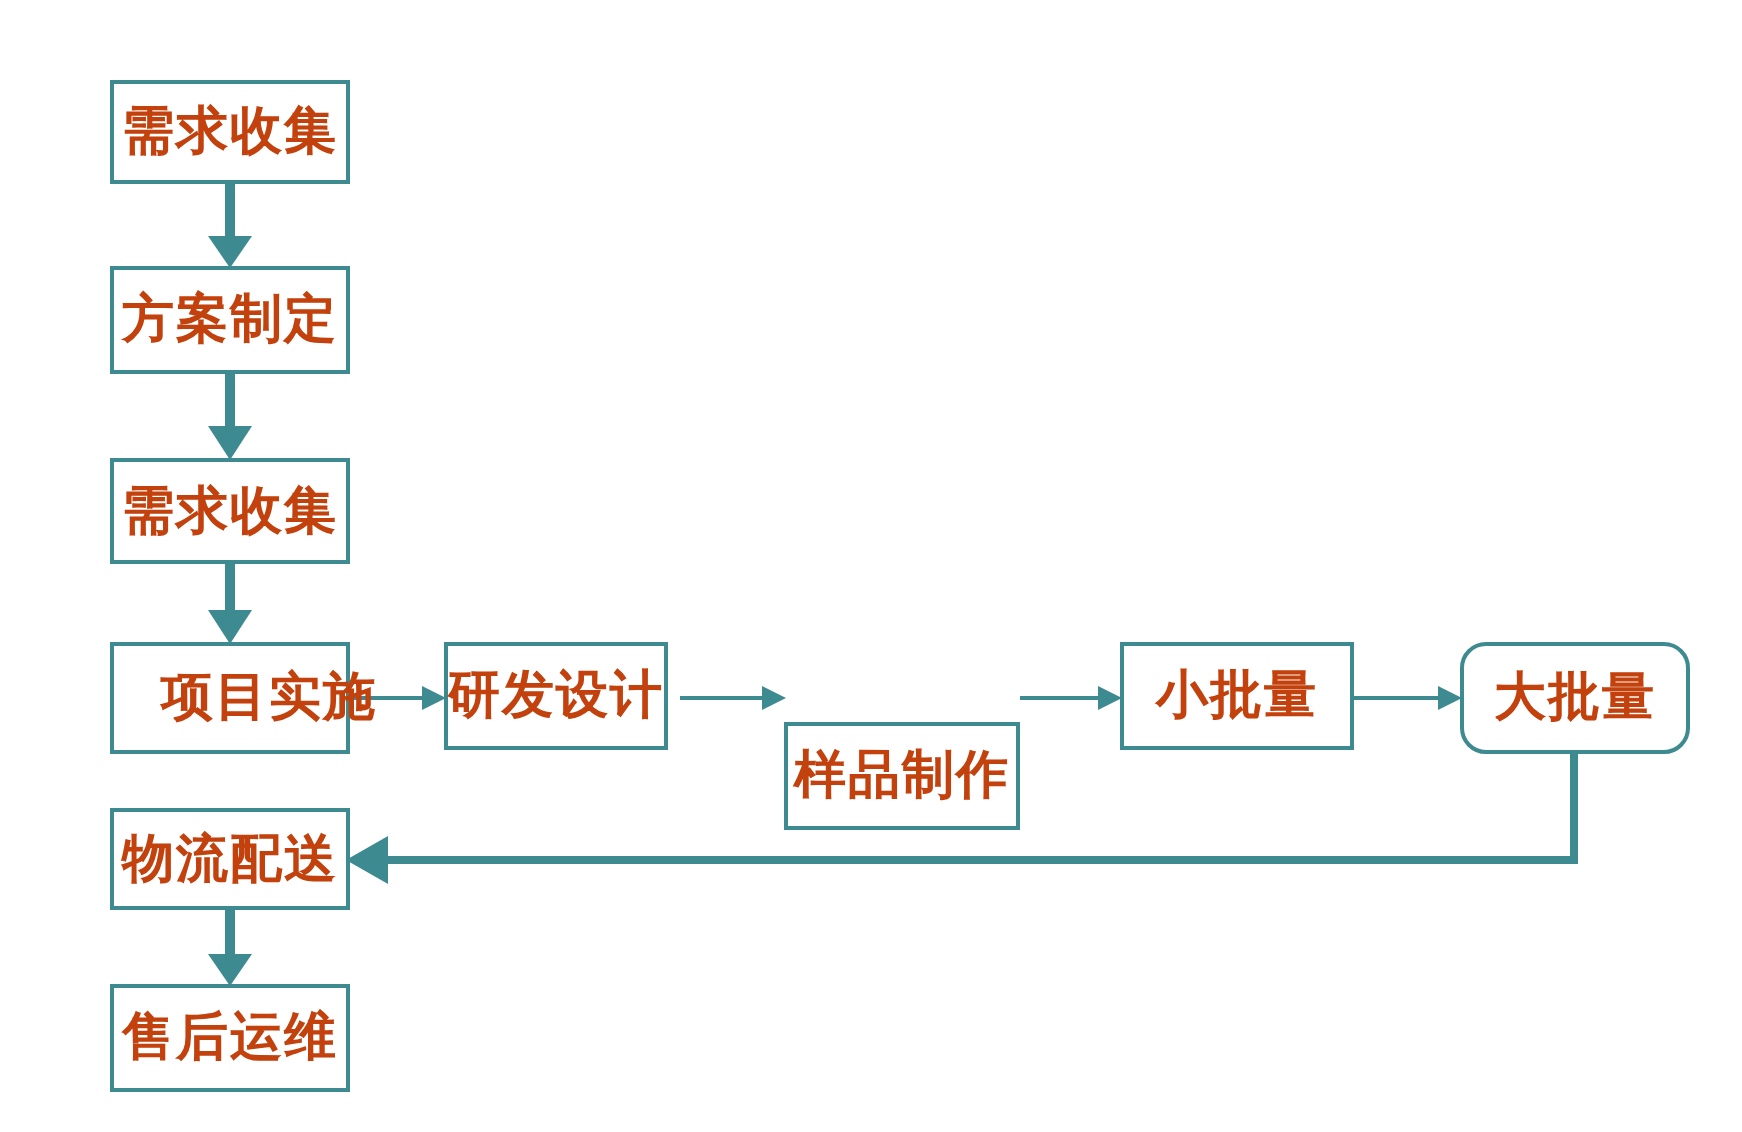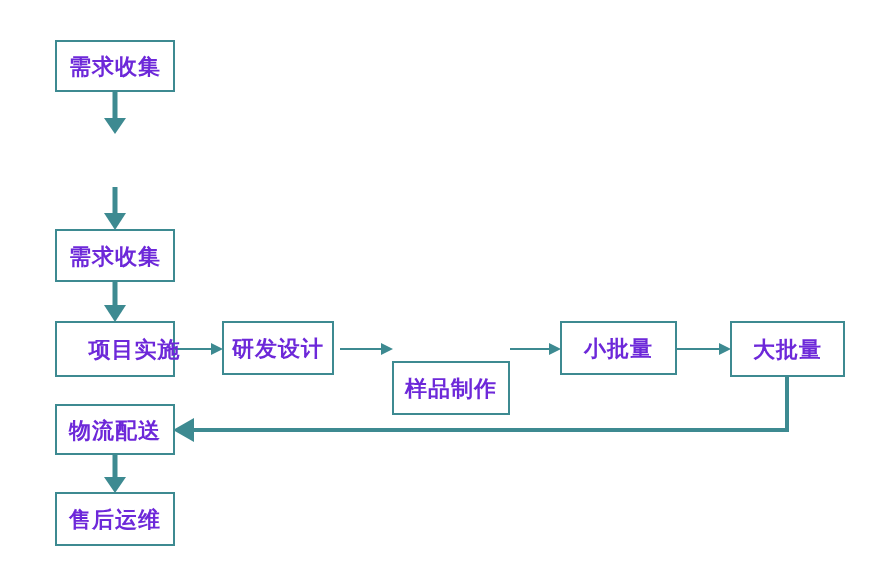--- a/index.html
+++ b/index.html
@@ -32,23 +32,23 @@
     background: #ffffff;
     border: 2px solid #3d8a91;
     display: flex;
     align-items: center;
     justify-content: center;
     z-index: 2;
   }
   .node-label {
     font-family: "DejaVu Serif", "Liberation Serif", serif;
     font-weight: bold;
-    font-size: 22px;
+    font-size: 26px;
     line-height: 1;
-    color: #6d28d9;
+    color: #c2410c;
     letter-spacing: 1px;
     white-space: nowrap;
     -webkit-font-smoothing: none;
   }
 </style>
 </head>
 <body>
 
 <div id="canvas">
 
@@ -97,20 +97,23 @@
     <g>
       <path d="M 115 455 L 115 480" stroke="#3d8a91" stroke-width="5" fill="none"></path>
       <path d="M 104 477 L 126 477 L 115 493 Z" fill="#3d8a91"></path>
     </g>
   </svg>
 
   <div class="node" style="left:55px; top:40px; width:120px; height:52px;">
     <span class="node-label">需求收集</span>
   </div>
 
+  <div class="node" style="left:55px; top:133px; width:120px; height:54px;">
+    <span class="node-label">方案制定</span>
+  </div>
 
   <div class="node" style="left:55px; top:229px; width:120px; height:53px;">
     <span class="node-label">需求收集</span>
   </div>
 
   <div class="node" style="left:55px; top:321px; width:120px; height:56px;padding-left:39px;">
     <span class="node-label">项目实施</span>
   </div>
 
   <div class="node" style="left:222px; top:321px; width:112px; height:54px;">
@@ -118,21 +121,21 @@
   </div>
 
   <div class="node" style="left:392px; top:321px; width:118px; height:54px;margin-top:40px;">
     <span class="node-label">样品制作</span>
   </div>
 
   <div class="node" style="left:560px; top:321px; width:117px; height:54px;text-align:center;">
     <span class="node-label">小批量</span>
   </div>
 
-  <div class="node" style="left:730px; top:321px; width:115px; height:56px;">
+  <div class="node" style="left:730px; top:321px; width:115px; height:56px;border-radius:13px;">
     <span class="node-label">大批量</span>
   </div>
 
   <div class="node" style="left:55px; top:404px; width:120px; height:51px;">
     <span class="node-label">物流配送</span>
   </div>
 
   <div class="node" style="left:55px; top:492px; width:120px; height:54px;">
     <span class="node-label">售后运维</span>
   </div>

